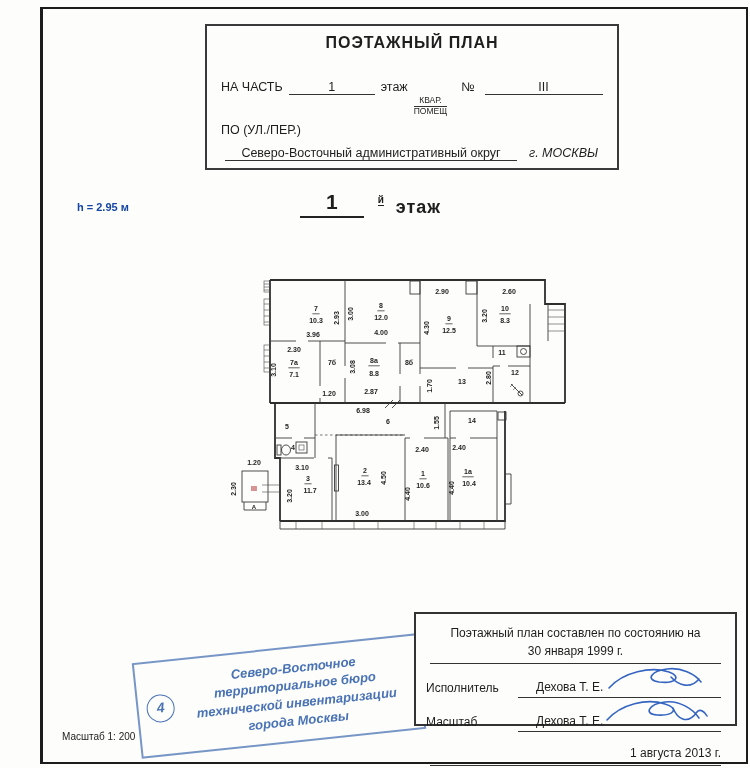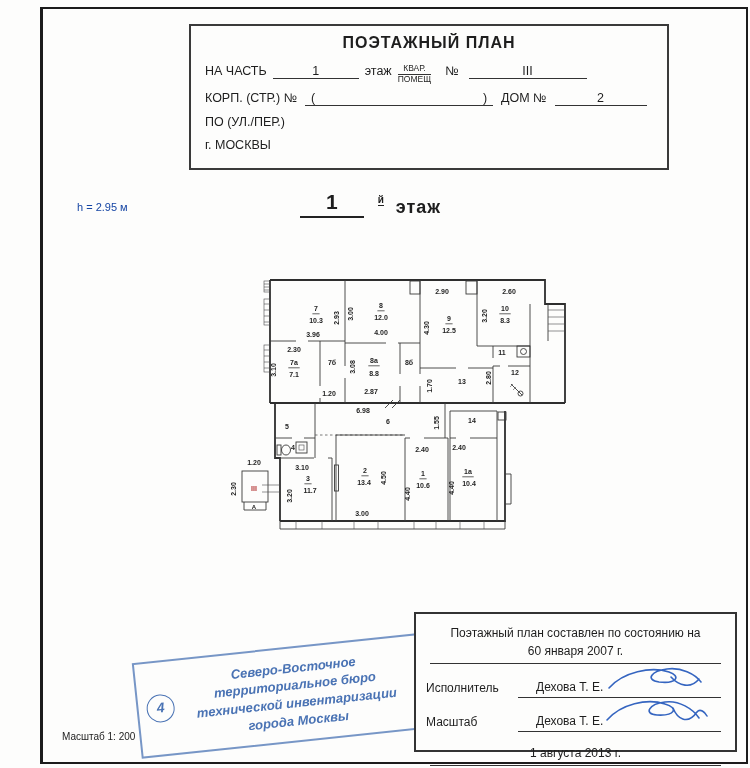--- a/index.html
+++ b/index.html
@@ -10,33 +10,33 @@
     color:#1e1e1e;
     overflow:hidden;
   }
   .page-frame{
     position:absolute;left:40px;top:7px;width:703px;height:753px;
     border:2px solid #1c1c1c;border-left-width:3px;
     background:#fdfdfc;
   }
   
   .hdr{
-    position:absolute;left:189px;top:24px;width:480px;height:146px;
+    position:absolute;left:205px;top:24px;width:414px;height:146px;
     border:2px solid #3a3a3a;background:#fdfdfc;
     padding:6px 14px 12px 14px;box-sizing:border-box;
     font-size:12.5px;
   }
   .hdr-title{text-align:center;font-weight:bold;font-size:16px;letter-spacing:1px;margin-top:2px;}
   .hrow{display:flex;align-items:center;margin-top:9px;white-space:nowrap;}
   .blank{border-bottom:1.5px solid #333;text-align:center;display:inline-block;}
   .frac{display:inline-block;text-align:center;font-size:8.5px;line-height:1.15;margin:0 6px;transform:translateY(3px);}
   .frac-top{border-bottom:1px solid #333;padding:0 3px;}
   .parens{display:flex;justify-content:space-between;padding:0 6px;box-sizing:border-box;}
   
-  .hnote{position:absolute;left:77px;top:201px;color:#1545a4;font-weight:normal;font-size:11px;}
+  .hnote{position:absolute;left:77px;top:201px;color:#1545a4;font-weight:bold;font-size:11px;}
   .floor-head{position:absolute;left:300px;top:190px;display:flex;align-items:flex-end;}
   .floor-num{font-size:21px;font-weight:bold;border-bottom:2px solid #222;padding:0 26px 2px 26px;}
   .floor-suf{font-size:10px;font-weight:bold;border-bottom:1px solid #222;margin-left:14px;transform:translateY(-12px);}
   .floor-word{font-size:18px;font-weight:bold;margin-left:12px;letter-spacing:1px;}
   
   .plan{position:absolute;left:228px;top:266px;}
   svg text{font-family:"Liberation Sans",sans-serif;font-weight:bold;}
   .w1{stroke:#3a3a3a;stroke-width:0.9;fill:none;}
   .w2{stroke:#2e2e2e;stroke-width:1.8;fill:none;}
   .wt{stroke:#4a4a4a;stroke-width:0.6;fill:none;}
@@ -50,65 +50,57 @@
     padding:4px 8px;box-sizing:border-box;background:rgba(255,255,255,0.0);
   }
   .stamp-num{
     width:26px;height:26px;border:1.6px solid #4a73b4;border-radius:50%;
     font-style:italic;font-weight:bold;font-size:14px;line-height:24px;text-align:center;
     flex:0 0 auto;margin-right:6px;
   }
   .stamp-lines{flex:1;text-align:center;font-style:italic;font-weight:bold;font-size:13px;line-height:1.35;}
   
   .appr{
-    position:absolute;left:414px;top:612px;width:323px;height:140px;
+    position:absolute;left:414px;top:612px;width:323px;height:114px;
     border:2px solid #333;box-sizing:border-box;background:#fdfdfc;
     font-size:12px;
   }
   .appr-line1{text-align:center;margin:12px 10px 0 10px;}
   .appr-date{text-align:center;margin:4px 14px 0 14px;padding-bottom:5px;border-bottom:1.3px solid #333;}
   .appr-row{position:relative;display:flex;align-items:flex-end;margin:16px 14px 0 10px;justify-content:space-between;}
   .appr-label{flex:0 0 92px;padding-bottom:3px;}
   .appr-name{flex:1;border-bottom:1.3px solid #333;padding:0 0 3px 18px;}
   .sig{position:absolute;right:2px;top:-18px;width:118px;height:38px;}
-  .appr-date2{text-align:center;margin:14px 14px 0 14px;padding-bottom:5px;border-bottom:1.3px solid #333;}
+  .appr-date2{text-align:right;margin:14px 14px 0 14px;padding-bottom:5px;border-bottom:1.3px solid #333;}
   .scale-note{position:absolute;left:62px;top:731px;font-size:10px;color:#222;}
 </style>
 </head>
 <body>
 
 <div class="page-frame"></div>
 
 <div class="hdr">
   <div class="hdr-title">ПОЭТАЖНЫЙ ПЛАН</div>
   <div class="hrow">
     <span>НА ЧАСТЬ</span>
     <span class="blank" style="width:86px;margin:0 6px;">1</span>
     <span>этаж</span>
     <span class="frac">
-      <span class="frac-top" style="display:block;">КВАР.</span>
+      <span class="frac-top" style="display:block;margin-top:32px;">КВАР.</span>
       <span style="display:block;">ПОМЕЩ</span>
     </span>
     <span style="margin-left:8px;">№</span>
     <span class="blank" style="width:118px;margin-left:10px;">III</span>
   </div>
   <div class="hrow">
-    <span>КОРП. (СТР.) №</span>
-    <span class="blank parens" style="width:188px;margin:0 8px;">
-      <span>(</span>
-      <span>)</span>
-    </span>
-    <span>ДОМ №</span>
-    <span class="blank" style="width:92px;margin-left:8px;">2</span>
+    <span>ПО (УЛ./ПЕР.)</span>
   </div>
   <div class="hrow">
-    <span>ПО (УЛ./ПЕР.)</span>
-  </div>
-  <div class="hrow">
-    <span style="">г. МОСКВЫ</span>
+    <span class="blank" style="width:292px;margin-left:4px;">Северо-Восточный административный округ</span>
+    <span style="margin-left:12px;font-style:italic;">г. МОСКВЫ</span>
   </div>
 </div>
 
 <div class="hnote">h = 2.95 м</div>
 <div class="floor-head">
   <span class="floor-num">1</span>
   <span class="floor-suf">й</span>
   <span class="floor-word">этаж</span>
 </div>
 
@@ -276,21 +268,21 @@
   <div class="stamp-lines">
     <div>Северо-Восточное</div>
     <div>территориальное бюро</div>
     <div>технической инвентаризации</div>
     <div>города Москвы</div>
   </div>
 </div>
 
 <div class="appr">
   <div class="appr-line1">Поэтажный план составлен по состоянию на</div>
-  <div class="appr-date">60 января 2007 г.</div>
+  <div class="appr-date">30 января 1999 г.</div>
   <div class="appr-row">
     <span class="appr-label">Исполнитель</span>
     <span class="appr-name">Дехова Т. Е.</span>
     <svg class="sig" viewBox="0 0 118 38">
       <path d="M8,26 C22,10 50,4 68,10 C80,14 76,22 58,20 C44,18 50,9 66,7 C80,5 94,12 100,20 M70,15 C78,24 90,27 98,17" stroke="#3565c0" stroke-width="1.6" fill="none" stroke-linecap="round"></path>
     </svg>
   </div>
   <div class="appr-row">
     <span class="appr-label">Масштаб</span>
     <span class="appr-name">Дехова Т. Е.</span>

